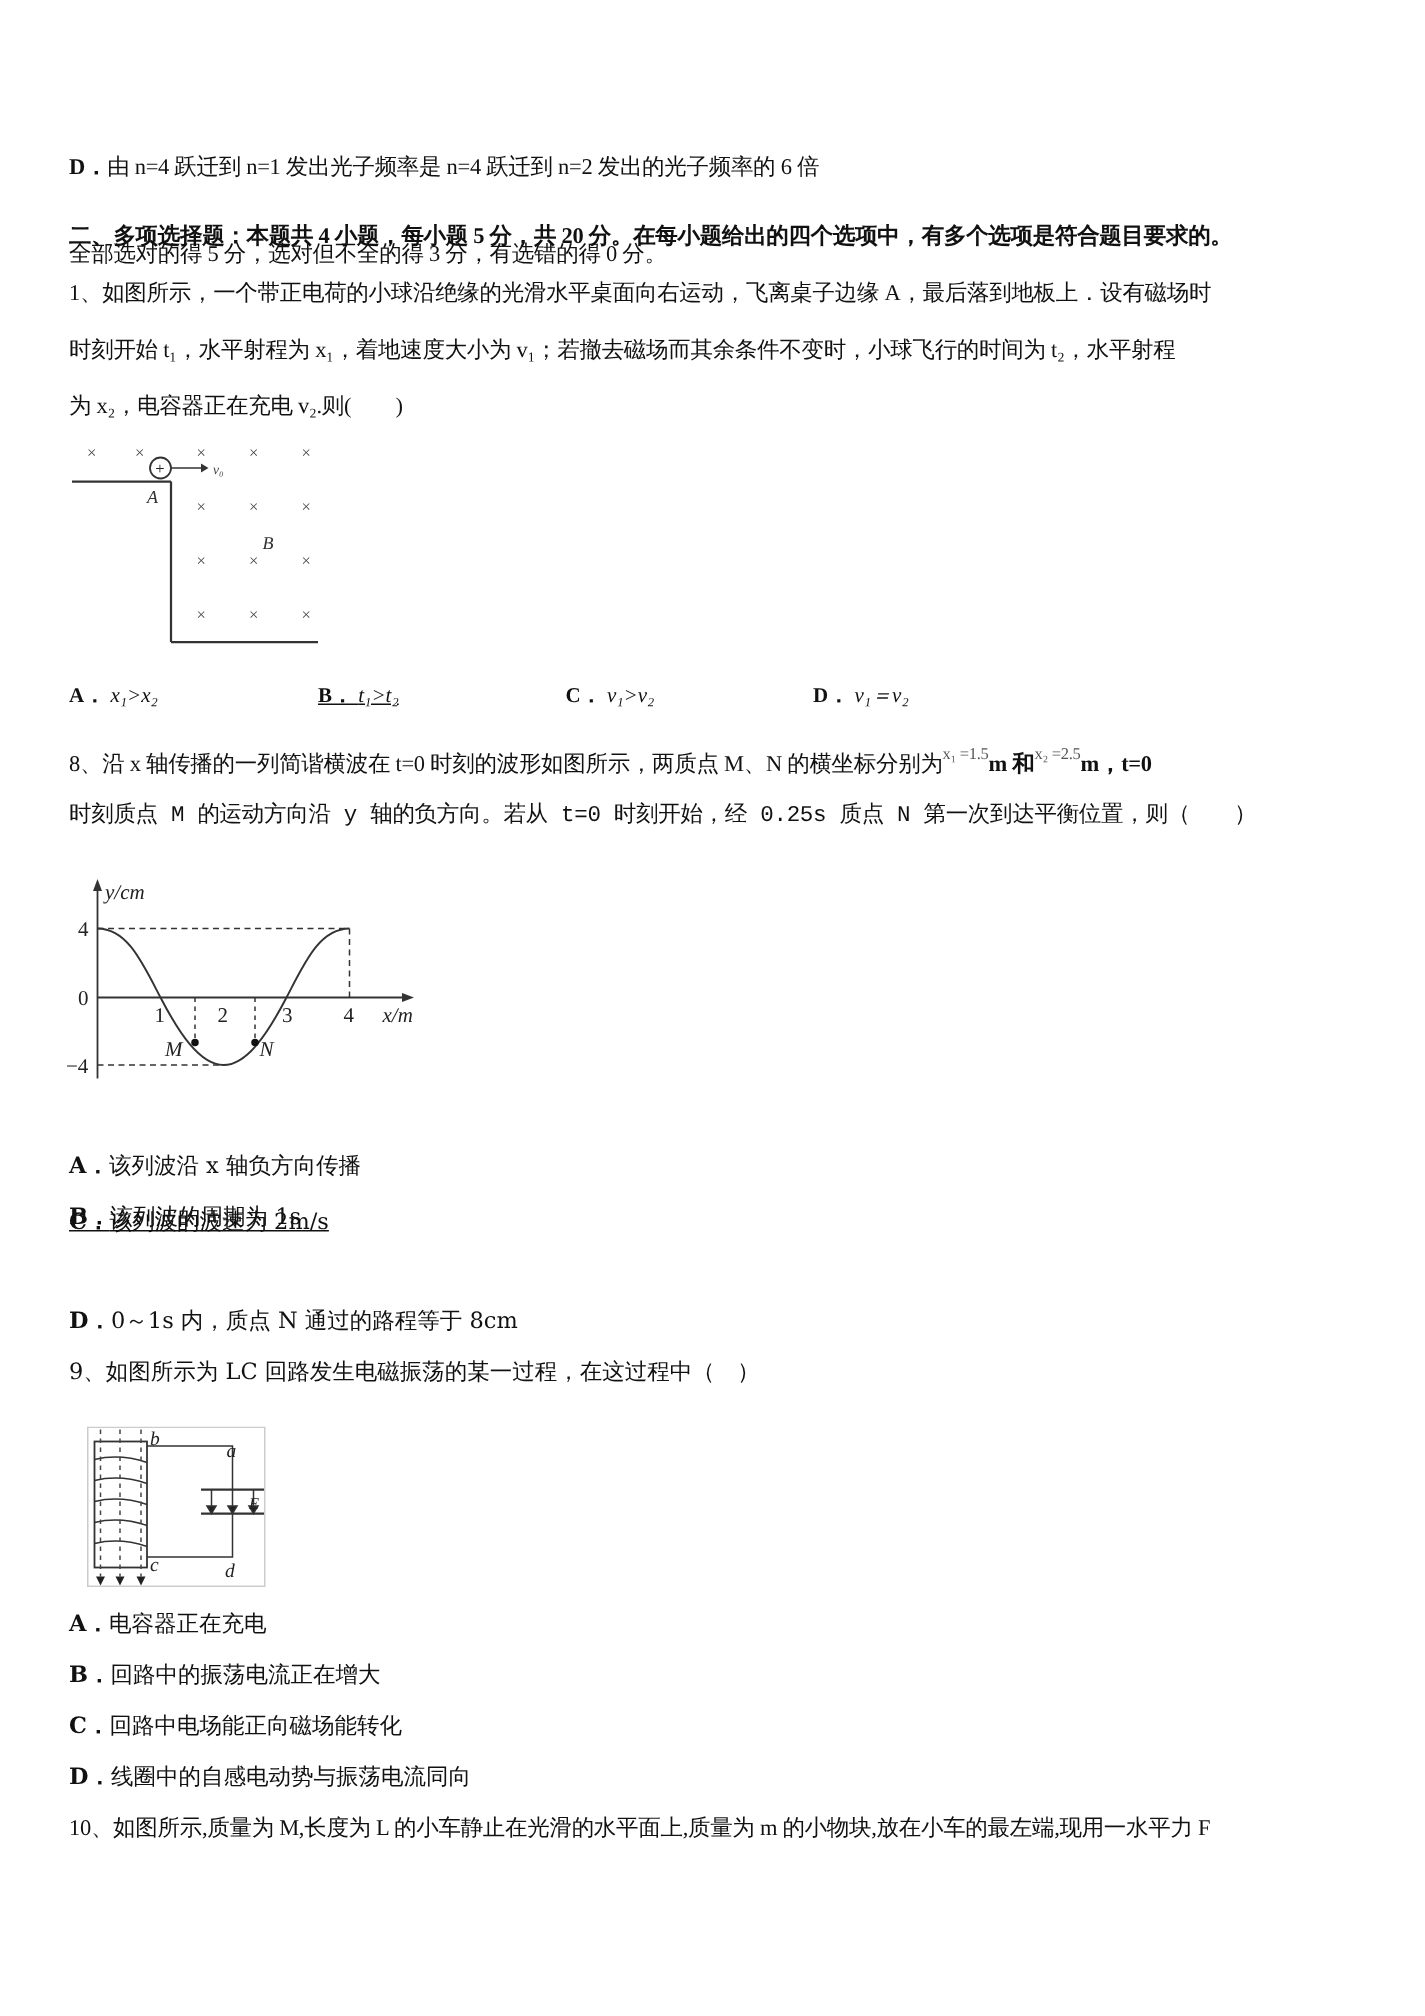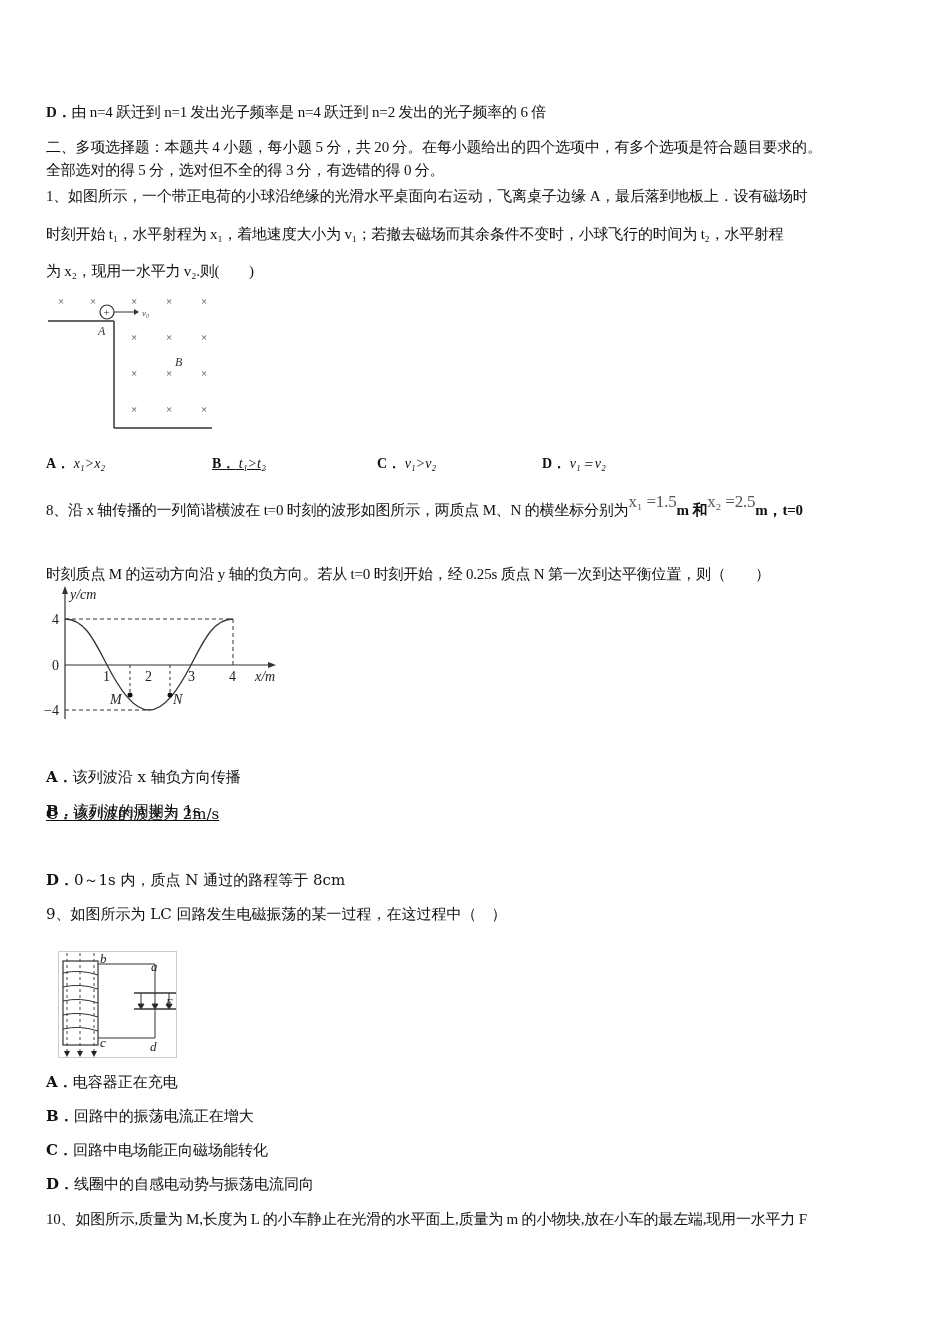--- a/index.html
+++ b/index.html
@@ -3,36 +3,36 @@
 <meta charset="utf-8">
 <style>
   html,body{margin:0;padding:0;background:#fff;}
   body{width:950px;height:1344px;position:relative;overflow:hidden;color:#111;
        font-family:"DejaVu Serif","Liberation Serif",serif;}
   .line{position:absolute;left:46px;font-size:15px;white-space:nowrap;line-height:20px;}
   .narrow{font-family:"Liberation Serif","DejaVu Serif",serif;letter-spacing:-0.2px;}
   .b{font-weight:bold;}
   i{font-style:italic;}
   .opt{position:absolute;font-size:14px;white-space:nowrap;font-family:"Liberation Serif",serif;}
-  .formula{font-family:"Liberation Serif",serif;font-size:17px;color:#555;position:relative;top:-8px;}
+  .formula{font-family:"Liberation Serif",serif;font-size:11px;color:#555;position:relative;top:-8px;}
   svg text{font-family:"Liberation Serif",serif;}
 </style>
 </head>
 <body>
 
 <div class="line narrow" style="top:102px;text-align:center;">
   <span class="b">D．</span><span>由 n=4 跃迁到 n=1 发出光子频率是 n=4 跃迁到 n=2 发出的光子频率的 6 倍</span>
 </div>
 
-<div class="line narrow" style="top:137px;">二、多项选择题：本题共 4 小题，每小题 5 分，共 20 分。在每小题给出的四个选项中，有多个选项是符合题目要求的。</div>
+<div class="line narrow" style="top:148px;font-weight:bold;">二、多项选择题：本题共 4 小题，每小题 5 分，共 20 分。在每小题给出的四个选项中，有多个选项是符合题目要求的。</div>
 <div class="line narrow" style="top:160px;">全部选对的得 5 分，选对但不全的得 3 分，有选错的得 0 分。</div>
 
 <div class="line narrow" style="top:186px;">1、如图所示，一个带正电荷的小球沿绝缘的光滑水平桌面向右运动，飞离桌子边缘 A，最后落到地板上．设有磁场时</div>
 <div class="line narrow" style="top:224px;">时刻开始 t₁，水平射程为 x₁，着地速度大小为 v₁；若撤去磁场而其余条件不变时，小球飞行的时间为 t₂，水平射程</div>
-<div class="line narrow" style="top:261px;">为 x₂，现用一水平力 v₂.则(　　)</div>
+<div class="line narrow" style="top:261px;">为 x₂，电容器正在充电 v₂.则(　　)</div>
 
 <svg style="position:absolute;left:44px;top:288px;" width="180" height="146">
   <g font-size="11" fill="#444">
     <text x="14" y="17">×</text>
       <text x="46" y="17">×</text>
     <text x="87" y="17">×</text>
       <text x="122" y="17">×</text>
       <text x="157" y="17">×</text>
     <text x="87" y="53">×</text>
       <text x="122" y="53">×</text>
@@ -57,21 +57,21 @@
 </svg>
 
 <div class="opt" style="left:46px;top:455px;"><span class="b">A．</span> <i>x₁&gt;x₂</i></div>
 <div class="opt" style="left:212px;top:455px;text-decoration:underline;"><span class="b">B．</span> <i>t₁&gt;t₂</i></div>
 <div class="opt" style="left:377px;top:455px;"><span class="b">C．</span> <i>v₁&gt;v₂</i></div>
 <div class="opt" style="left:542px;top:455px;"><span class="b">D．</span> <i>v₁＝v₂</i></div>
 
 <div class="line narrow" style="top:500px;">
   <span>8、沿 x 轴传播的一列简谐横波在 t=0 时刻的波形如图所示，两质点 M、N 的横坐标分别为</span><span class="formula">x₁ =1.5</span><span class="b">m 和</span><span class="formula">x₂ =2.5</span><span class="b">m，t=0</span>
 </div>
-<div class="line narrow" style="top:564px;">时刻质点 M 的运动方向沿 y 轴的负方向。若从 t=0 时刻开始，经 0.25s 质点 N 第一次到达平衡位置，则（　　）</div>
+<div class="line narrow" style="top:534px;font-family:Liberation Mono, monospace;">时刻质点 M 的运动方向沿 y 轴的负方向。若从 t=0 时刻开始，经 0.25s 质点 N 第一次到达平衡位置，则（　　）</div>
 
 <svg style="position:absolute;left:40px;top:582px;" width="260" height="140">
 
   <line x1="25" y1="137" x2="25" y2="8" stroke="#333" stroke-width="1.2"></line>
   <polygon points="22,12 25,4 28,12" fill="#333"></polygon>
   <line x1="25" y1="83" x2="232" y2="83" stroke="#333" stroke-width="1.2"></line>
   <polygon points="228,80 236,83 228,86" fill="#333"></polygon>
 
   <line x1="25" y1="37" x2="193" y2="37" stroke="#333" stroke-dasharray="4,3" stroke-width="1"></line>
   <line x1="193" y1="37" x2="193" y2="83" stroke="#333" stroke-dasharray="4,3" stroke-width="1"></line>

